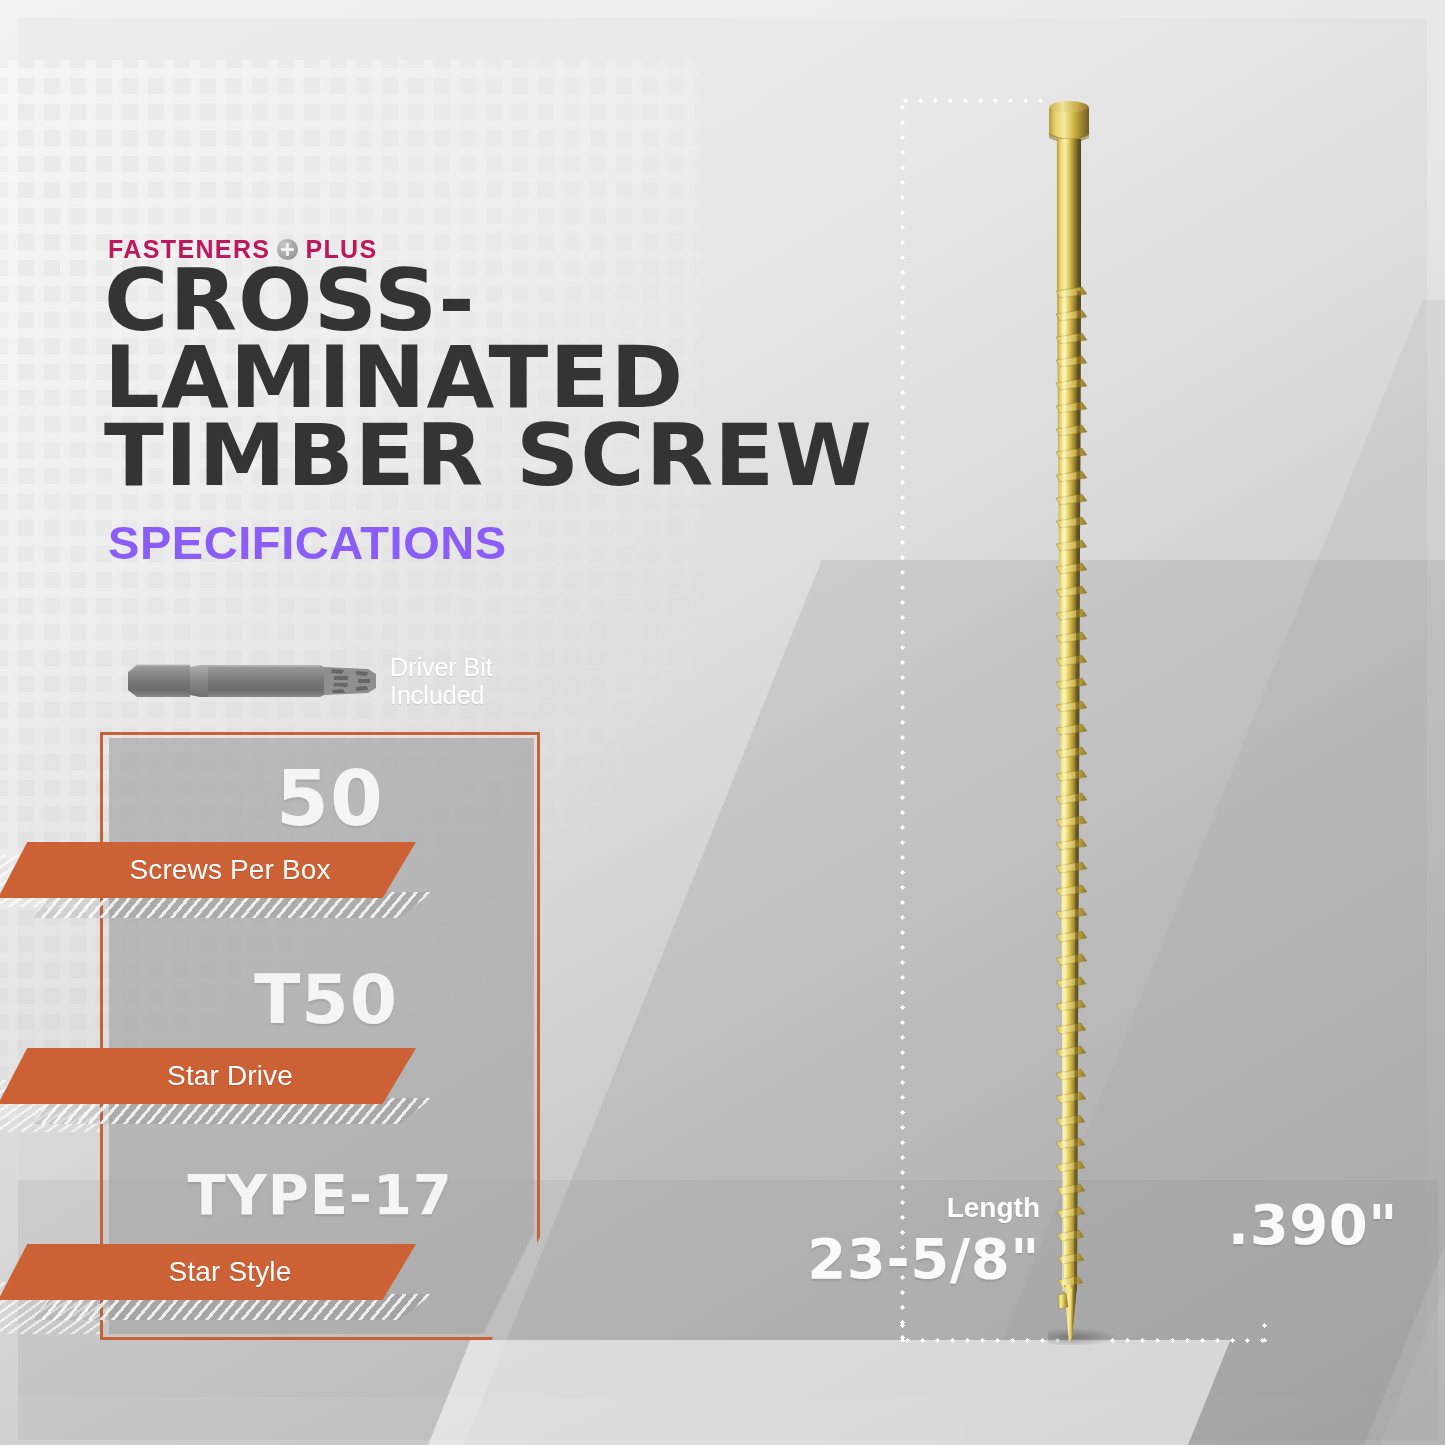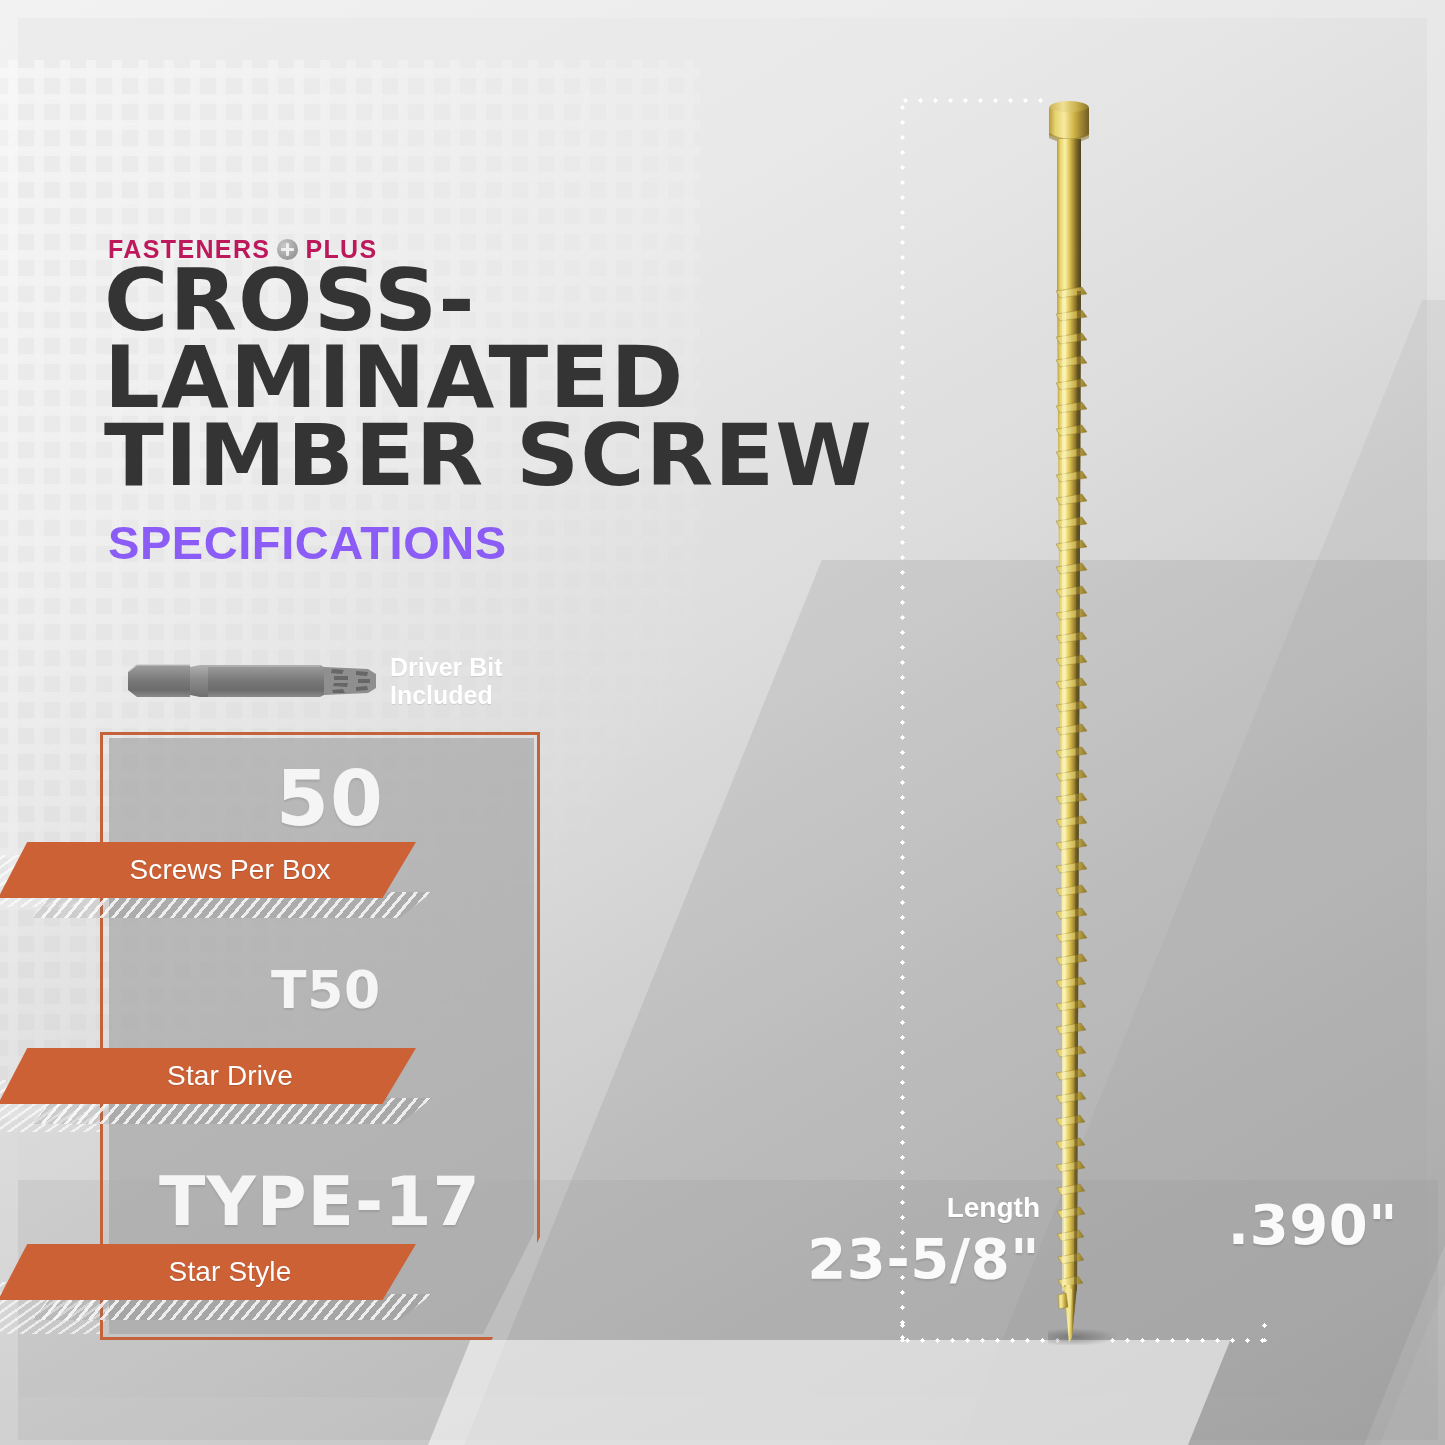--- a/index.html
+++ b/index.html
@@ -110,21 +110,21 @@
   .specword{
     position:absolute;left:108px;top:515px;
     color:#8b5cf6;
     font-size:47px;font-weight:bold;letter-spacing:.012em;
   }
 
   
   .bit-wrap{position:absolute;left:128px;top:660px;width:250px;height:42px;}
   .bit-label{
     position:absolute;left:390px;top:653px;width:230px;
-    color:#ffffff;font-size:25px;font-weight:bold;line-height:1.12;
+    color:#ffffff;font-size:25px;font-weight:normal;line-height:1.12;
     text-shadow:0 1px 1px rgba(0,0,0,.10);
   }
 
   
   .panel{
     position:absolute;left:100px;top:732px;width:440px;height:608px;
   }
   .panel-outline{
     position:absolute;inset:0;
     border:3px solid #c4623a;
@@ -139,22 +139,22 @@
   .spec{position:absolute;left:0;width:100%;}
   .spec .value{
     position:relative;text-align:center;
     color:#f5f5f5;
     font-family:"DejaVu Sans", sans-serif;
     font-weight:bold;
     letter-spacing:.015em;
     text-shadow:0 2px 2px rgba(0,0,0,.10);
   }
   .spec-0 .value{font-size:76px;padding-left:20px;}
-  .spec-1 .value{font-size:52px;margin-left:12px;}
-  .spec-2 .value{font-size:68px;}
+  .spec-1 .value{font-size:68px;margin-left:12px;}
+  .spec-2 .value{font-size:56px;}
 
   .ribbon{
     position:absolute;left:-102px;width:418px;height:56px;
   }
   .ribbon .rib-shadow{
     position:absolute;left:34px;top:50px;width:400px;height:26px;
     background-image:repeating-linear-gradient(-50deg, rgba(255,255,255,.80) 0 3px, rgba(0,0,0,0) 3px 9px);
     background-color:rgba(120,120,120,.18);
     clip-path:polygon(5% 0, 100% 0, 92% 100%, 0 100%);
   }

